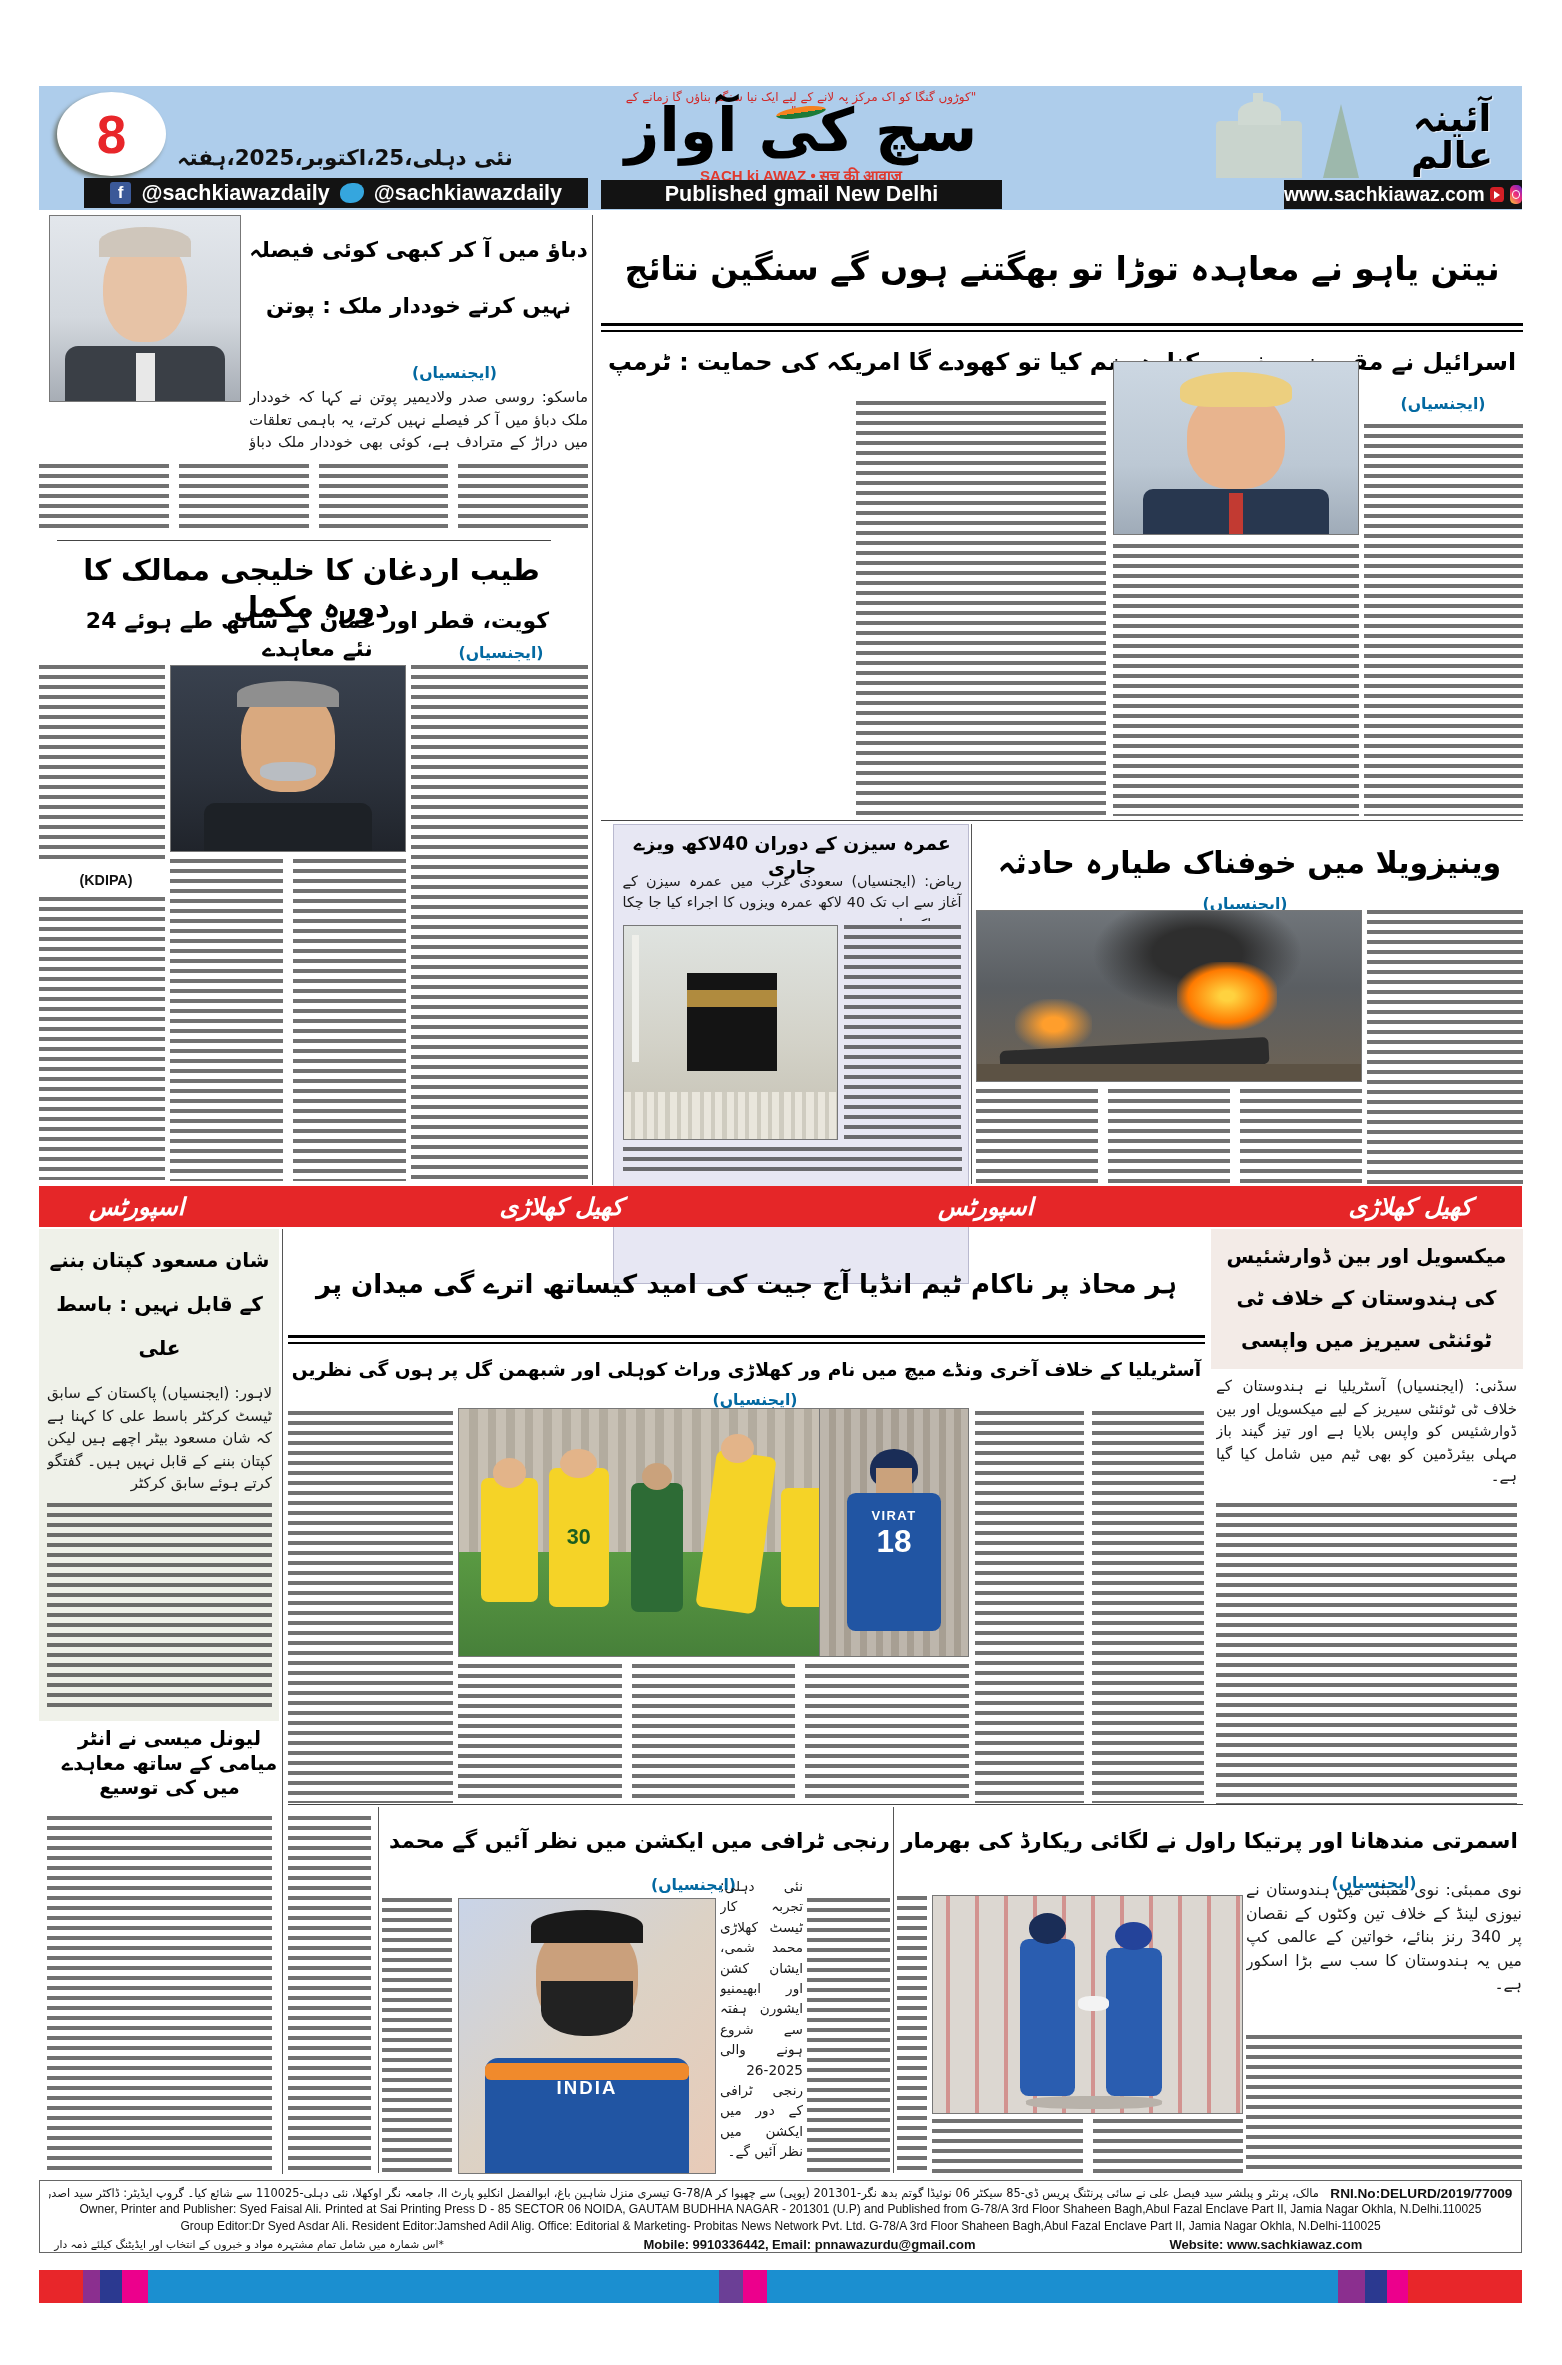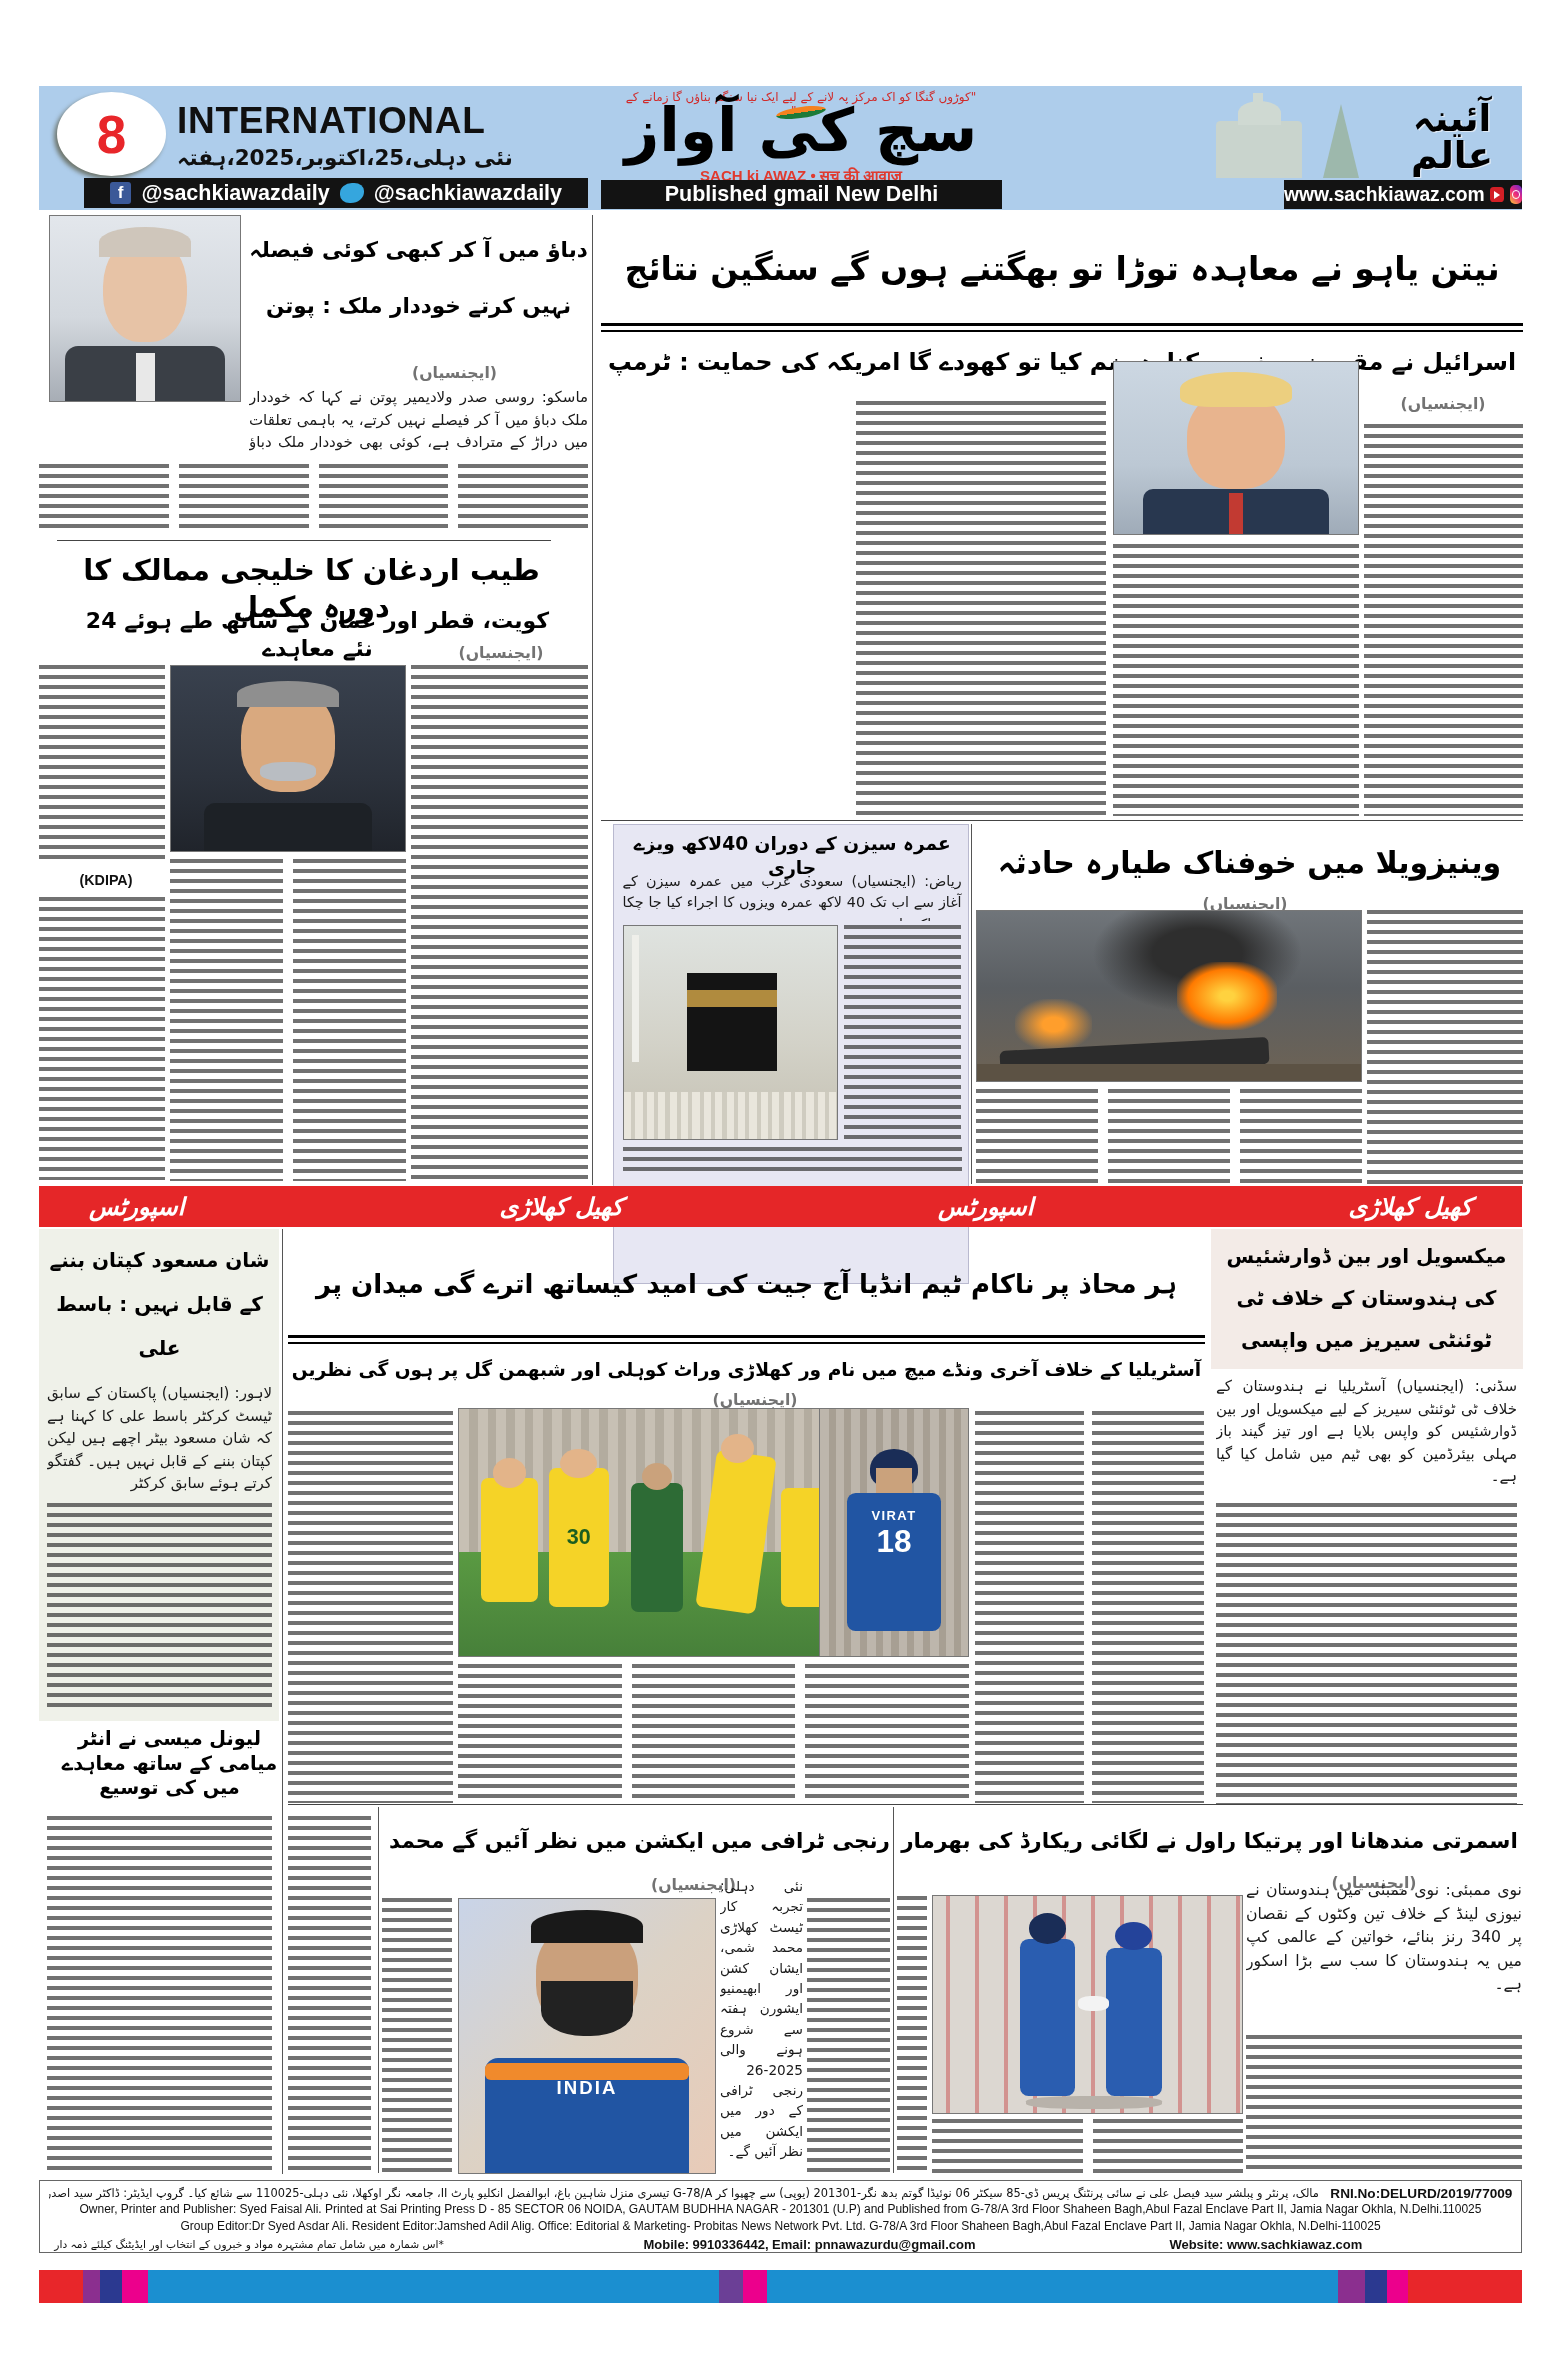--- a/index.html
+++ b/index.html
@@ -3,21 +3,21 @@
 <meta charset="utf-8">
 <style>
   *{margin:0;padding:0;box-sizing:border-box;}
   html,body{background:#9a9a9a;}
   .page{position:relative;width:1562px;height:2366px;background:#ffffff;
         font-family:"DejaVu Sans",sans-serif;color:#111;overflow:hidden;margin:0 auto;}
   .abs{position:absolute;}
   .rtl{direction:rtl;}
   .hl{font-weight:bold;direction:rtl;text-align:center;line-height:1.28;color:#000;}
   .lead{direction:rtl;text-align:justify;line-height:1.5;color:#1a1a1a;}
-  .agency{font-weight:bold;direction:rtl;text-align:center;font-size:15.7px;color:#737373;}
+  .agency{font-weight:bold;direction:rtl;text-align:center;font-size:15.7px;color:#0369a1;}
   .skel{background:repeating-linear-gradient(#3a3a3a 0px,#3a3a3a 4.3px,transparent 4.3px,transparent 10px);opacity:.72;}
   .cols{display:flex;gap:10px;}
   .cols>div{flex:1;}
   .vrule{background:#555;width:1.4px;}
   .hrule{background:#444;height:1.4px;}
   .drule{height:8.6px;border-top:3.6px solid #000;border-bottom:2.9px solid #000;}
   .photo{border:0.7px solid #777;overflow:hidden;position:absolute;}
   .blackbar{background:#131313;color:#fff;font-weight:bold;display:flex;align-items:center;justify-content:center;gap:10px;}
   .banner{background:#e52628;display:flex;align-items:center;justify-content:space-between;
           padding:0 50px;color:#fff;font-weight:bold;font-style:italic;font-size:24px;direction:rtl;}
@@ -30,22 +30,20 @@
 
 <div class="page">
 
   <div class="abs" style="left:39px;top:86px;width:1483px;height:124px;background:#aecdeb;"></div>
 
   <div class="abs" style="left:57px;top:92px;width:109px;height:84px;background:#fff;border-radius:50%;
               box-shadow:-2.9px 2.9px 4.3px rgba(60,50,10,.55);display:flex;align-items:center;justify-content:center;">
     <span style="color:#e8262a;font-size:53px;font-weight:bold;font-family:'Liberation Sans',sans-serif;">8</span>
   </div>
 
-  <div class="abs" style="left:177px;top:100px;width:429px;height:43px;font-family:'Liberation Sans',sans-serif;
-              font-weight:bold;font-size:37px;letter-spacing:0.7px;color:#101010;">INTERNATIONAL</div>
 
   <div class="abs rtl" style="left:177px;top:145px;width:386px;height:29px;font-weight:bold;font-size:21.5px;text-align:left;color:#101010;">نئی دہلی،25،اکتوبر،2025،ہفتہ</div>
 
   <div class="abs blackbar" style="left:84px;top:178px;width:504px;height:30px;font-size:21.5px;font-family:'Liberation Sans',sans-serif;">
     <span style="width:21.5px;height:21.5px;background:#3b5998;color:#fff;border-radius:2.9px;display:inline-flex;align-items:center;justify-content:center;font-size:17px;">f</span>
     <span>@sachkiawazdaily</span>
     <span style="width:24px;height:20px;background:#35a6de;border-radius:50% 40% 55% 40%;display:inline-block;"></span>
     <span>@sachkiawazdaily</span>
   </div>
 

